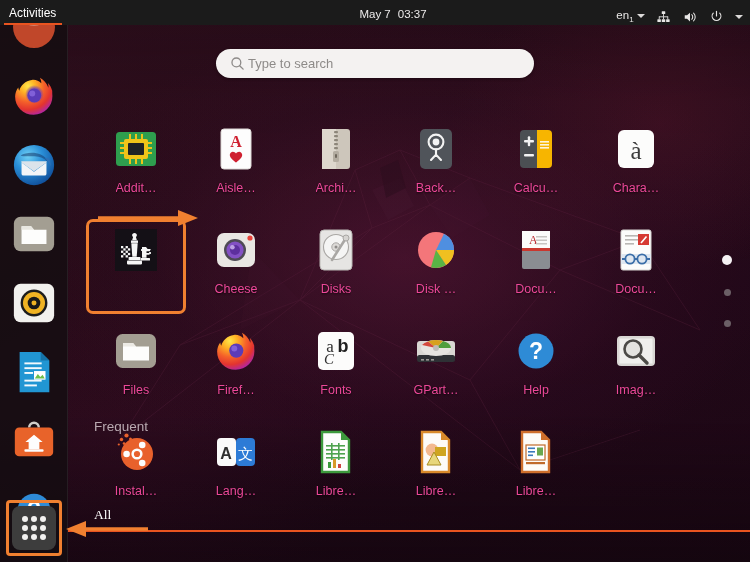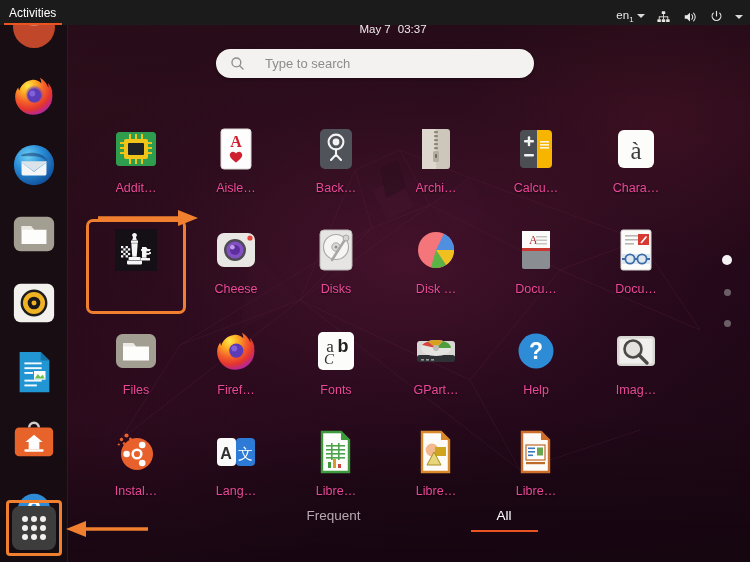--- a/index.html
+++ b/index.html
@@ -44,22 +44,22 @@
     padding:0 10px 0 9px; height:25px;
     display:flex; align-items:center;
     color:#ffffff; font-size:12px;
     cursor:pointer;
   }
   #activities .underline{
     position:absolute; left:4px; right:4px; bottom:0; height:2px;
     background:#e95420;
   }
   #clock{
-    position:absolute; left:0; right:0; top:16px; height:25px;
-    display:flex; align-items:center; justify-content:center;
+    position:absolute; left:0; right:0; top:8px; height:25px;
+    display:flex; align-items:flex-start; justify-content:center;
     gap:7px; pointer-events:none;padding-left:36px;
   }
   #clock .c{ pointer-events:auto; cursor:pointer; display:flex; gap:7px; color:#eceaea; font-size:11.5px;}
   #tray{
     position:absolute; right:7px; top:0; height:33px;
     display:flex; align-items:center; gap:11px;
   }
   .tray-item{ display:flex; align-items:center; gap:3px; cursor:pointer; color:#e9e7e6; }
   #kbd-lang{ font-size:11.5px; letter-spacing:.2px; }
   #kbd-lang sub{ font-size:8px; }
@@ -90,21 +90,21 @@
     width:44px; height:44px; border-radius:8px; background:#3d3d3d;
     display:grid; grid-template-columns:repeat(3,1fr); grid-template-rows:repeat(3,1fr);
     place-items:center; padding:8px;
   }
   #show-apps i{ display:block; width:6px;height:6px;border-radius:50%; background:#f2f1f0; }
 
   
   #search{
     position:absolute; left:216px; top:49px; width:318px; height:29px;
     background:#f4f2f1; border-radius:15px;
-    display:flex; align-items:center; gap:20px; padding:0 14px;
+    display:flex; align-items:center; gap:3px; padding:0 14px;
     z-index:20; cursor:text;
     box-shadow:0 1px 3px rgba(0,0,0,.35);
   }
   #search .ph{ color:#8e8b89; font-size:13px; }
 
   
   #grid{
     position:absolute; left:86px; top:118px; width:600px;
     z-index:20;
     display:grid;
@@ -127,26 +127,27 @@
 
   
   #dots{ position:absolute; right:18px; top:255px; z-index:20;
          display:flex; flex-direction:column; align-items:center; gap:24px; }
   #dots span{ width:7px;height:7px;border-radius:50%;background:#6b5f66; cursor:pointer; display:block;}
   #dots span.on{ width:10px;height:10px;background:#f6f2f4; }
 
   
   #tabs{
     position:absolute; left:0; right:0; bottom:30px; z-index:20;
-    display:flex; justify-content:center; gap:84px;
+    display:flex; justify-content:center; gap:60px;
     padding-left:68px;
+    flex-direction:column;
   }
   .tab{ position:relative; padding:4px 26px 9px; cursor:pointer;
         color:#b9a9b0; font-size:13.5px; }
-  .tab.active{ color:#ffffff; }
+  .tab.active{ color:#ffffff;font-family:Liberation Serif, serif; }
   .tab.active .ul{ position:absolute; left:0; right:0; bottom:0; height:2px; background:#e95420; }
 
   
   #anno{ position:absolute; inset:0; z-index:60; pointer-events:none; }
 </style>
 </head>
 <body>
 
 <div id="desktop">
   <svg id="wall-art" viewBox="0 0 750 562" preserveAspectRatio="none">
@@ -393,46 +394,46 @@
         <text x="23" y="21" font-family="'Liberation Serif',serif" font-size="16" font-weight="bold" fill="#cf2030" text-anchor="middle">A</text>
         <path fill="#cf2030" d="M23 36.5c-2-1.7-6.2-4.6-6.2-7.6 0-1.9 1.5-3.2 3.1-3.2 1.3 0 2.4.7 3.1 1.8.7-1.1 1.8-1.8 3.1-1.8 1.6 0 3.1 1.3 3.1 3.2 0 3-4.2 5.9-6.2 7.6z"></path>
       </svg>
     </div>
     <div class="lbl">Aisle…</div>
   </div>
 
   <div class="app">
     <div class="ic">
       <svg width="46" height="46" viewBox="0 0 46 46">
-        <rect x="7" y="3" width="32" height="40" rx="5" fill="#50545a"></rect>
-        <circle cx="23" cy="16" r="7.4" stroke="#f3f3f3" stroke-width="2.1" fill="none"></circle>
-        <circle cx="23" cy="16" r="3.4" fill="#f3f3f3"></circle>
-        <path d="M23 23.4v5.2M23 28.6l-5 5.4M23 28.6l5 5.4" stroke="#f3f3f3" stroke-width="2.1" fill="none" stroke-linecap="round"></path>
-      </svg>
-    </div>
-    <div class="lbl">Back…</div>
-  </div>
-
-  <div class="app">
-    <div class="ic">
-      <svg width="46" height="46" viewBox="0 0 46 46">
         <rect x="9" y="3" width="28" height="40" rx="3" fill="#cdc6bb"></rect>
         <rect x="9" y="3" width="14" height="40" fill="#ddd7cd"></rect>
         <g fill="#8d867a">
           <rect x="21" y="5" width="4" height="2.2" rx="1"></rect>
             <rect x="21" y="9" width="4" height="2.2" rx="1"></rect>
           <rect x="21" y="13" width="4" height="2.2" rx="1"></rect>
             <rect x="21" y="17" width="4" height="2.2" rx="1"></rect>
           <rect x="21" y="21" width="4" height="2.2" rx="1"></rect>
         </g>
         <rect x="20" y="25" width="6" height="11" rx="1.6" fill="#b3aca0"></rect>
         <rect x="22" y="28" width="2" height="4" rx="1" fill="#6e675c"></rect>
       </svg>
     </div>
     <div class="lbl">Archi…</div>
+  </div>
+
+  <div class="app">
+    <div class="ic">
+      <svg width="46" height="46" viewBox="0 0 46 46">
+        <rect x="7" y="3" width="32" height="40" rx="5" fill="#50545a"></rect>
+        <circle cx="23" cy="16" r="7.4" stroke="#f3f3f3" stroke-width="2.1" fill="none"></circle>
+        <circle cx="23" cy="16" r="3.4" fill="#f3f3f3"></circle>
+        <path d="M23 23.4v5.2M23 28.6l-5 5.4M23 28.6l5 5.4" stroke="#f3f3f3" stroke-width="2.1" fill="none" stroke-linecap="round"></path>
+      </svg>
+    </div>
+    <div class="lbl">Back…</div>
   </div>
 
   <div class="app">
     <div class="ic">
       <svg width="46" height="46" viewBox="0 0 46 46">
         <path d="M7 8a4 4 0 0 1 4-4h13v38H11a4 4 0 0 1-4-4z" fill="#4b4f53"></path>
         <path d="M24 4h11a4 4 0 0 1 4 4v30a4 4 0 0 1-4 4H24z" fill="#f7b500"></path>
         <g fill="#f2f2f2">
           <rect x="11" y="14" width="10" height="2.4" rx="1"></rect>
           <rect x="14.8" y="10.2" width="2.4" height="10" rx="1"></rect>

